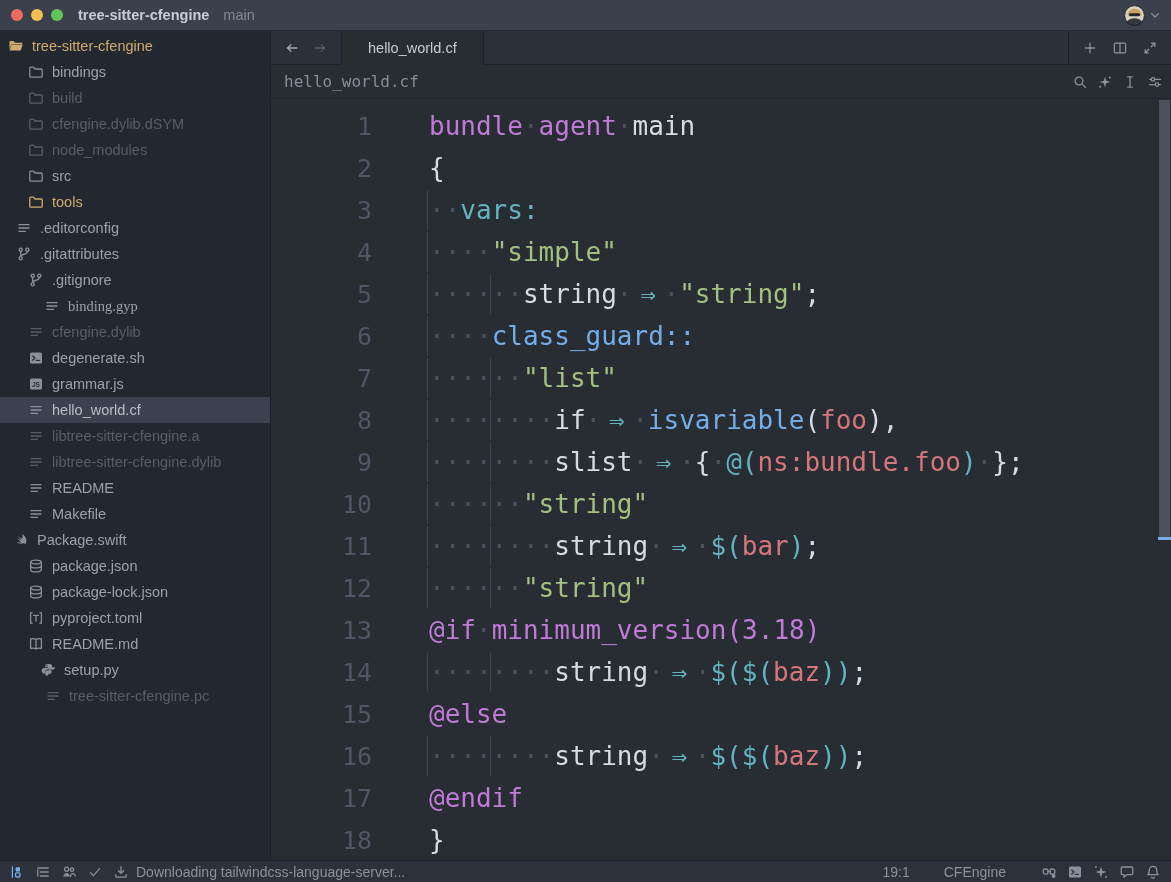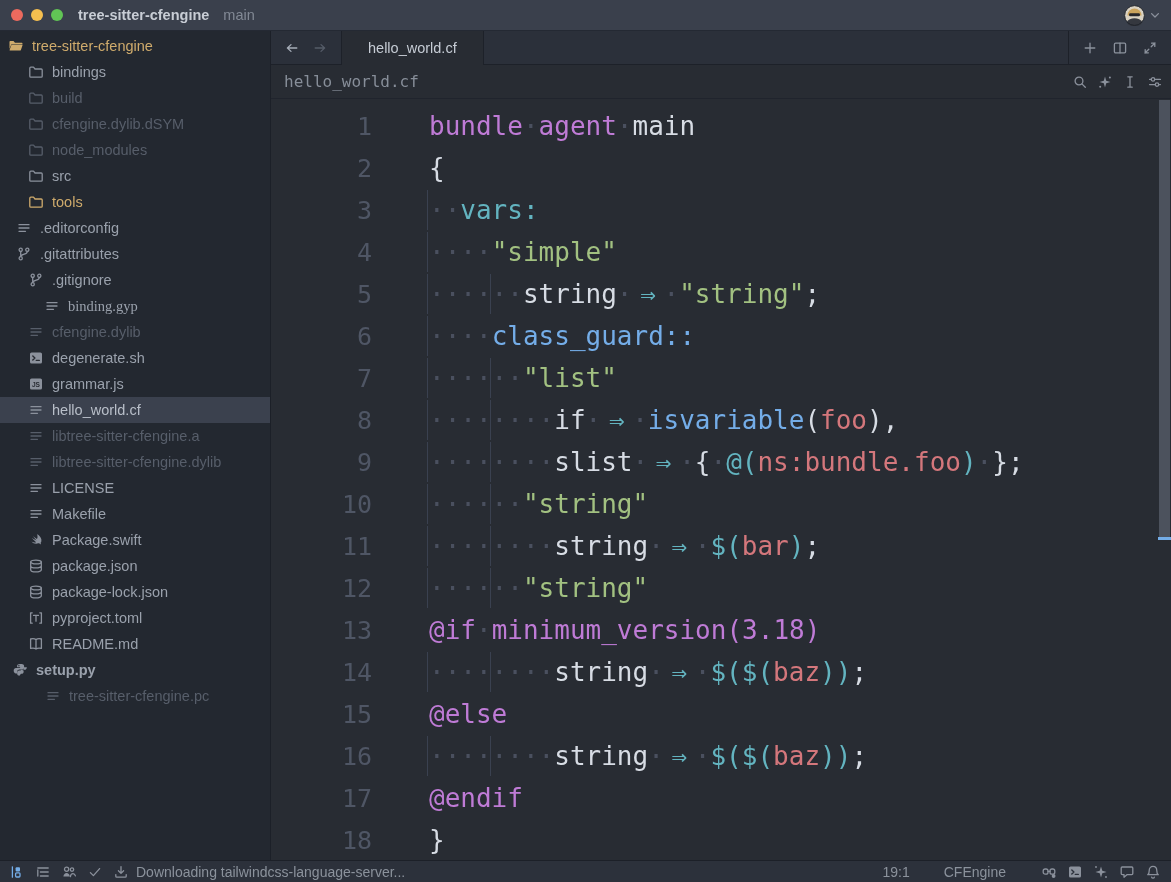--- a/index.html
+++ b/index.html
@@ -263,31 +263,31 @@
             </svg>
           </span>
           <span class="label">libtree-sitter-cfengine.dylib</span>
         </div>
         <div class="tree-row normal" style="padding-left: 28px;">
           <span class="ticon">
             <svg width="16" height="16" viewBox="0 0 16 16" fill="none" stroke="currentColor" stroke-width="1.3" stroke-linecap="round" stroke-linejoin="round">
               <path d="M3 4.7h10M3 8h10M3 11.3h6.5"></path>
             </svg>
           </span>
-          <span class="label">LICENSE</span>
+          <span class="label">README</span>
         </div>
         <div class="tree-row normal" style="padding-left: 28px;">
           <span class="ticon">
             <svg width="16" height="16" viewBox="0 0 16 16" fill="none" stroke="currentColor" stroke-width="1.3" stroke-linecap="round" stroke-linejoin="round">
               <path d="M3 4.7h10M3 8h10M3 11.3h6.5"></path>
             </svg>
           </span>
           <span class="label">Makefile</span>
         </div>
-        <div class="tree-row normal" style="padding-left: 28px;">
+        <div class="tree-row normal" style="padding-left: 13px;">
           <span class="ticon">
             <svg width="16" height="16" viewBox="0 0 16 16" fill="none" stroke="currentColor" stroke-width="1.3" stroke-linecap="round" stroke-linejoin="round">
               <path fill="currentColor" stroke="none" d="M12.9 10.7c1-2 .6-4.5-1-6.3-.8-1-1.9-1.7-3-2.1.6 1 .8 2.2.6 3.3-.1.5-.3 1-.6 1.4L5 4.2l3.5 4.4-4.8-2.6 4.4 4.3c-1.5.5-3.2.2-4.6-.8 1.6 2 4.4 2.8 6.7 1.8.6-.3 1.3-.1 1.8.4.3.3.5.6.6.9.5-.9.3-1.9-.3-2.7z"></path>
             </svg>
           </span>
           <span class="label">Package.swift</span>
         </div>
         <div class="tree-row normal" style="padding-left: 28px;">
           <span class="ticon">
             <svg width="16" height="16" viewBox="0 0 16 16" fill="none" stroke="currentColor" stroke-width="1.3" stroke-linecap="round" stroke-linejoin="round">
@@ -315,21 +315,21 @@
           <span class="label">pyproject.toml</span>
         </div>
         <div class="tree-row normal" style="padding-left: 28px;">
           <span class="ticon">
             <svg width="16" height="16" viewBox="0 0 16 16" fill="none" stroke="currentColor" stroke-width="1.3" stroke-linecap="round" stroke-linejoin="round">
               <path d="M8 3.6C6.6 2.6 4.6 2.5 2.6 3v9.4c2-.5 4-.4 5.4.6 1.4-1 3.4-1.1 5.4-.6V3c-2-.5-4-.4-5.4.6zM8 3.6V13"></path>
             </svg>
           </span>
           <span class="label">README.md</span>
         </div>
-        <div class="tree-row normal" style="padding-left: 12px; font-weight: bold;">
+        <div class="tree-row normal" style="padding-left: 40px;">
           <span class="ticon">
             <svg width="16" height="16" viewBox="0 0 16 16" fill="none" stroke="currentColor" stroke-width="1.3" stroke-linecap="round" stroke-linejoin="round">
               <path fill="currentColor" stroke="none" d="M7.9 1.9c-1.8 0-2.8.8-2.8 2v1.4h3v.8H4c-1.4 0-2.3 1.1-2.3 2.7 0 1.5.8 2.6 2.2 2.6h1.2V9.6c0-1.2 1.1-2.2 2.3-2.2h2.7c1.1 0 2-.9 2-2V3.9c0-1.2-1.1-2-2.4-2zm-1 1.2a.7.7 0 1 1 0 1.4.7.7 0 0 1 0-1.4z"></path>
               <path fill="currentColor" stroke="none" d="M11 14.1c1.8 0 2.8-.8 2.8-2v-1.4h-3v-.8h4.1c1.4 0 2.3-1.1 2.3-2.7H14v1.2c0 1.2-1.1 2.2-2.3 2.2H9c-1.1 0-2 .9-2 2v1.5c0 1.2 1.1 2 2.4 2z" transform="translate(-1.5 -1.6) scale(.95)"></path>
             </svg>
           </span>
           <span class="label">setup.py</span>
         </div>
         <div class="tree-row dim" style="padding-left: 45px;">
           <span class="ticon">

